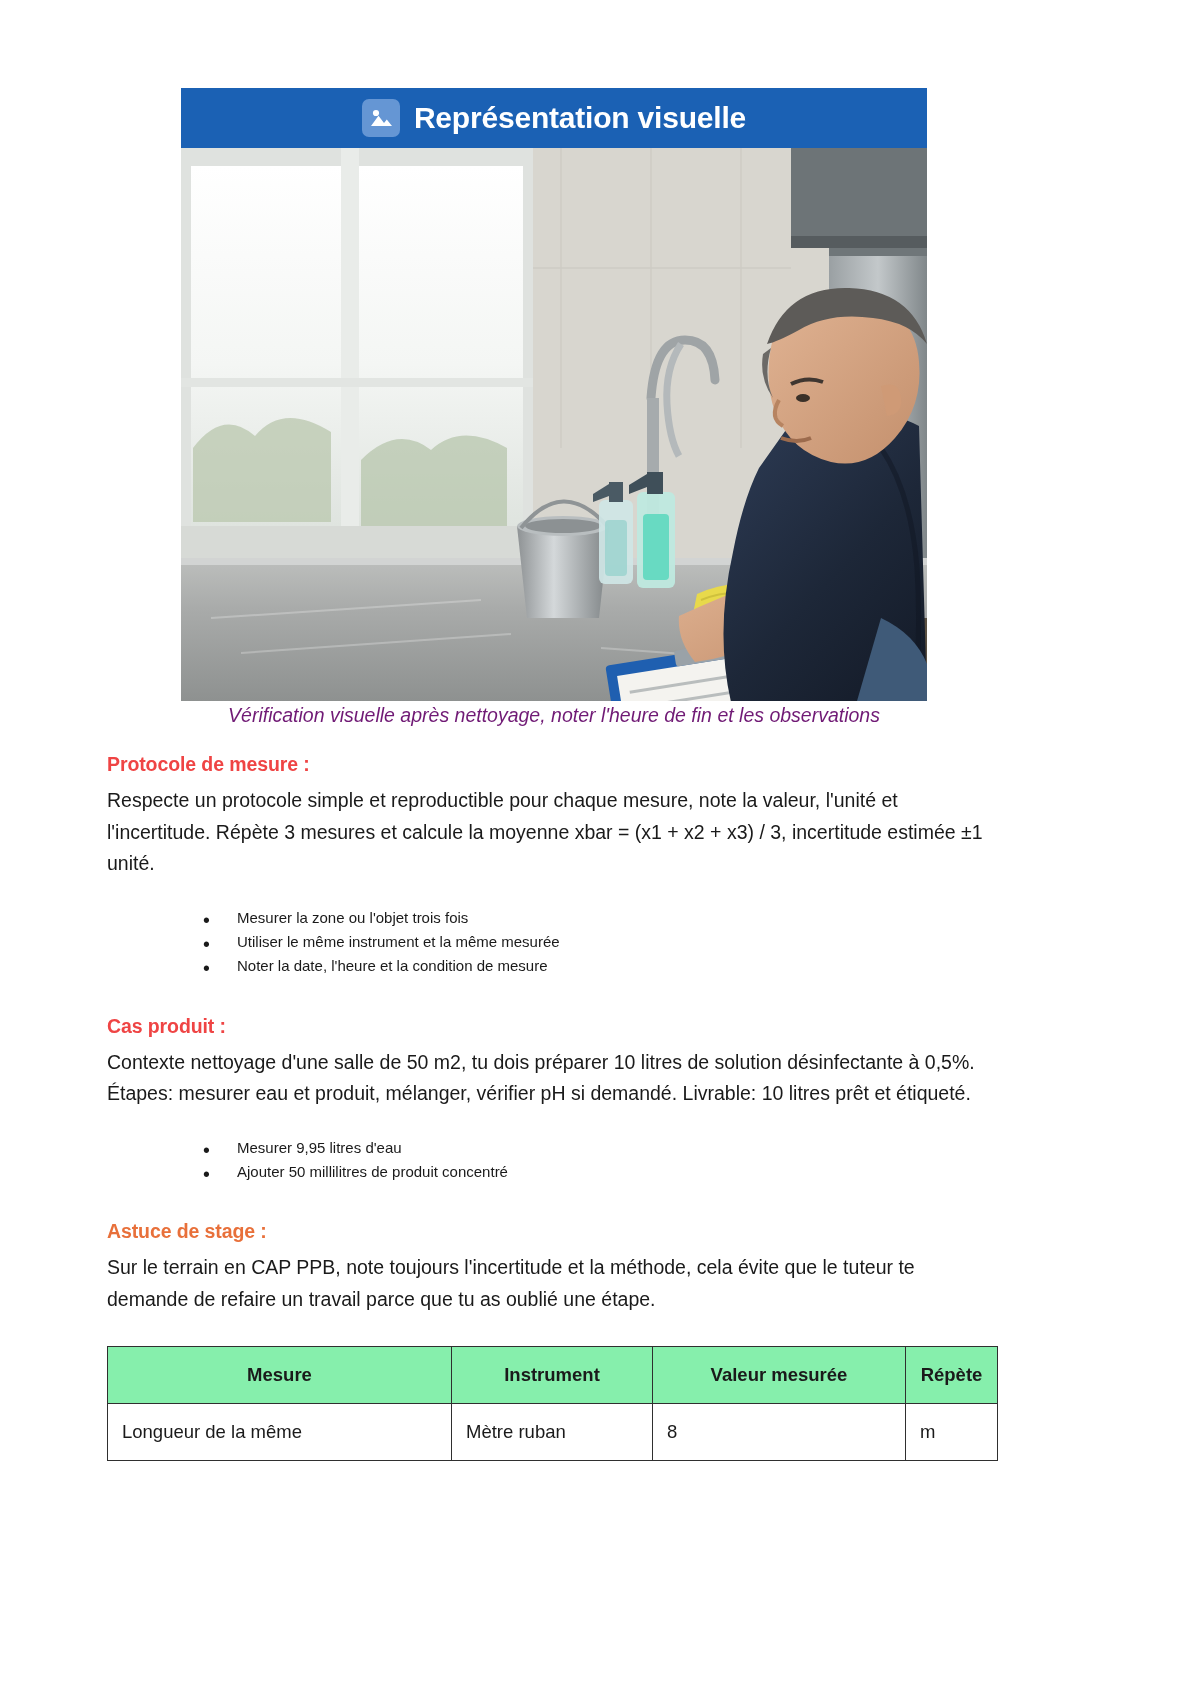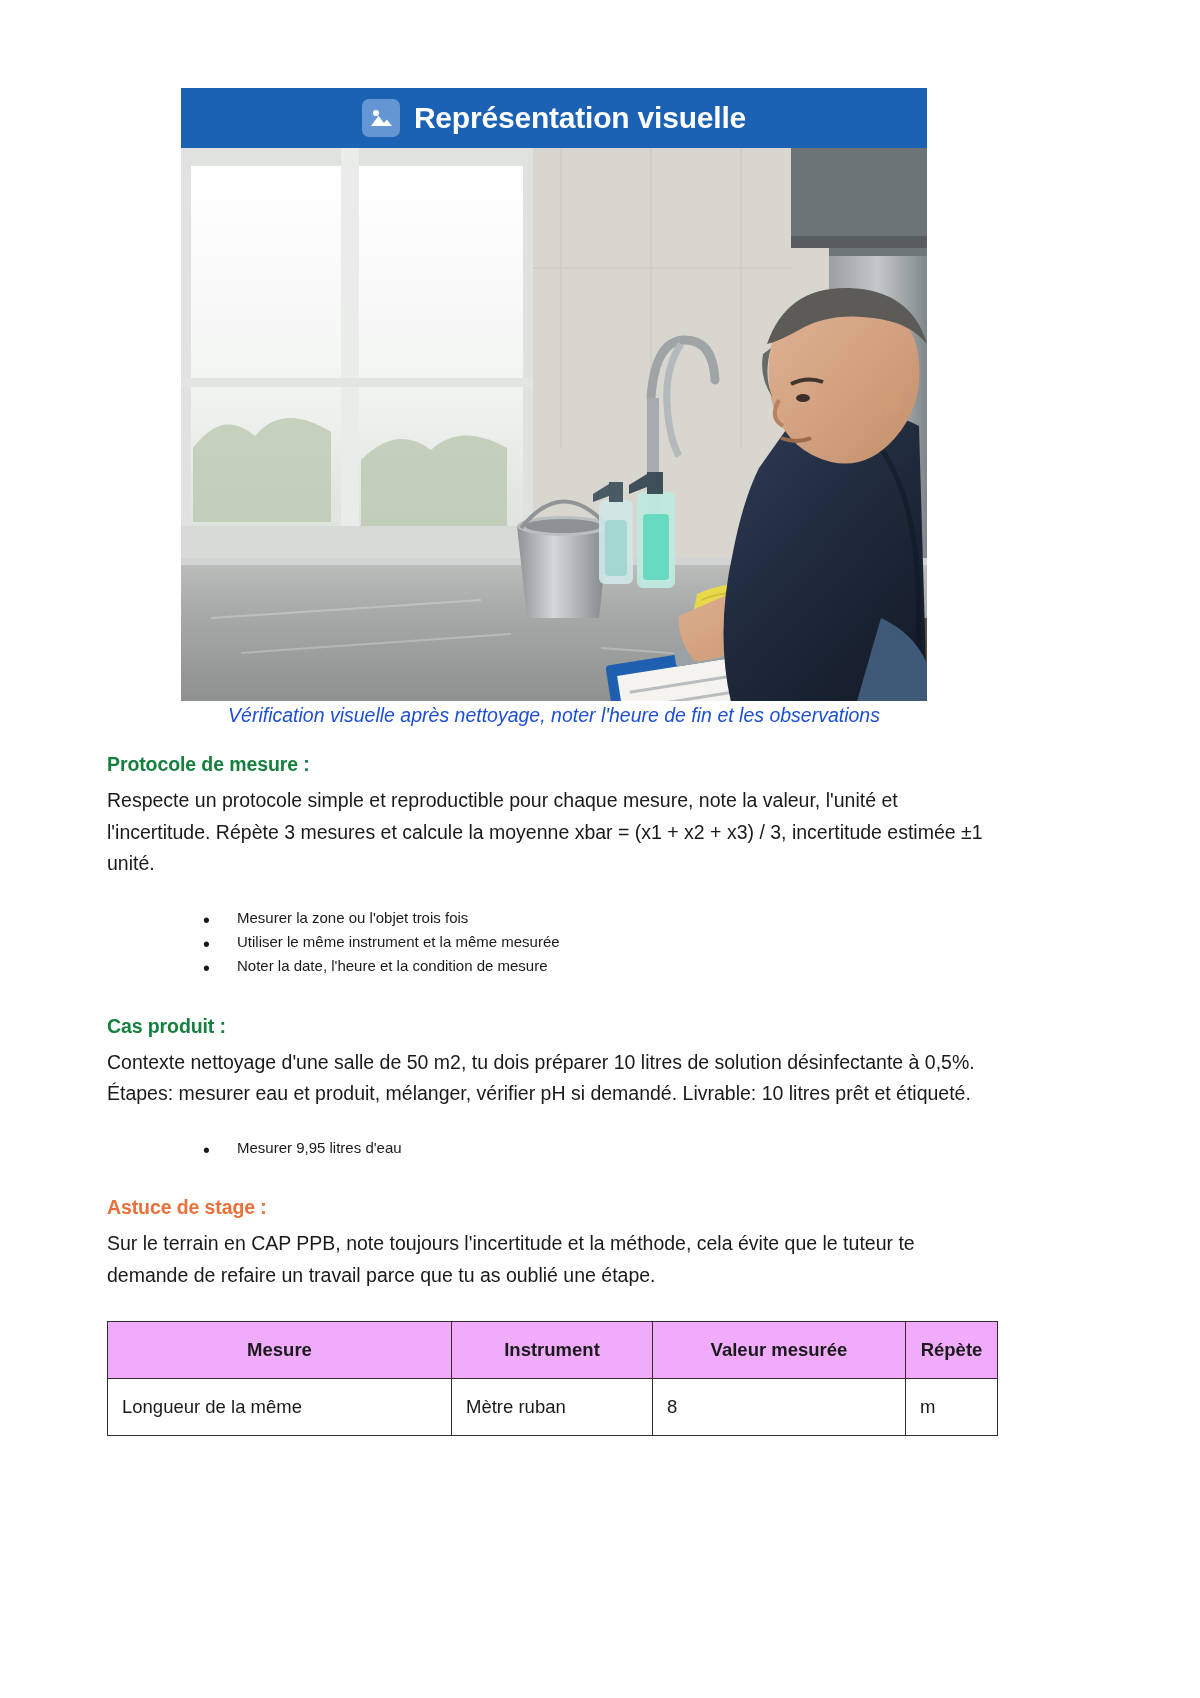--- a/index.html
+++ b/index.html
@@ -72,37 +72,37 @@
   .photo svg { display: block; width: 746px; height: 553px; }
 
   .caption {
     position: absolute;
     left: 181px;
     top: 703px;
     width: 746px;
     text-align: center;
     font-style: italic;
     font-size: 19.5px;
-    color: #1d4ed8;
+    color: #701a75;
     line-height: 1.3;
   }
 
   
   .content {
     position: absolute;
     left: 107px;
     top: 753px;
     width: 890px;
   }
 
   h3.section-head {
     font-size: 19.5px;
     font-weight: bold;
     margin: 0 0 9px 0;
-    color: #15803d;
+    color: #ef4444;
     letter-spacing: -0.1px;
   }
   h3.section-head.tip { color: #e8703a; }
 
   p.body {
     font-size: 19.5px;
     line-height: 1.62;
     margin: 0;
     color: #1a1a1a;
   }
@@ -136,21 +136,21 @@
     margin-top: 30px;
     table-layout: fixed;
   }
   table.meas th, table.meas td {
     border: 1px solid #2f2f2f;
     font-size: 18.5px;
     padding: 13px 14px;
     color: #1a1a1a;
   }
   table.meas th {
-    background: #f0abfc;
+    background: #86efac;
     font-weight: bold;
     text-align: center;
     height: 30px;
   }
   table.meas td { height: 30px; text-align: left; }
   col.c1 { width: 344px; }
   col.c2 { width: 201px; }
   col.c3 { width: 253px; }
   col.c4 { width: 92px; }
 </style>
@@ -332,20 +332,21 @@
       <li>Utiliser le même instrument et la même mesurée</li>
       <li>Noter la date, l'heure et la condition de mesure</li>
     </ul>
 
     <div class="gap-lg"></div>
 
     <h3 class="section-head">Cas produit :</h3>
     <p class="body">Contexte nettoyage d'une salle de 50 m2, tu dois préparer 10 litres de solution désinfectante à 0,5%. Étapes: mesurer eau et produit, mélanger, vérifier pH si demandé. Livrable: 10 litres prêt et étiqueté.</p>
     <ul class="bullets">
       <li>Mesurer 9,95 litres d'eau</li>
+      <li>Ajouter 50 millilitres de produit concentré</li>
     </ul>
 
     <div class="gap-lg"></div>
 
     <h3 class="section-head tip">Astuce de stage :</h3>
     <p class="body">Sur le terrain en CAP PPB, note toujours l'incertitude et la méthode, cela évite que le tuteur te demande de refaire un travail parce que tu as oublié une étape.</p>
 
     <table class="meas">
       <colgroup>
         <col class="c1">

